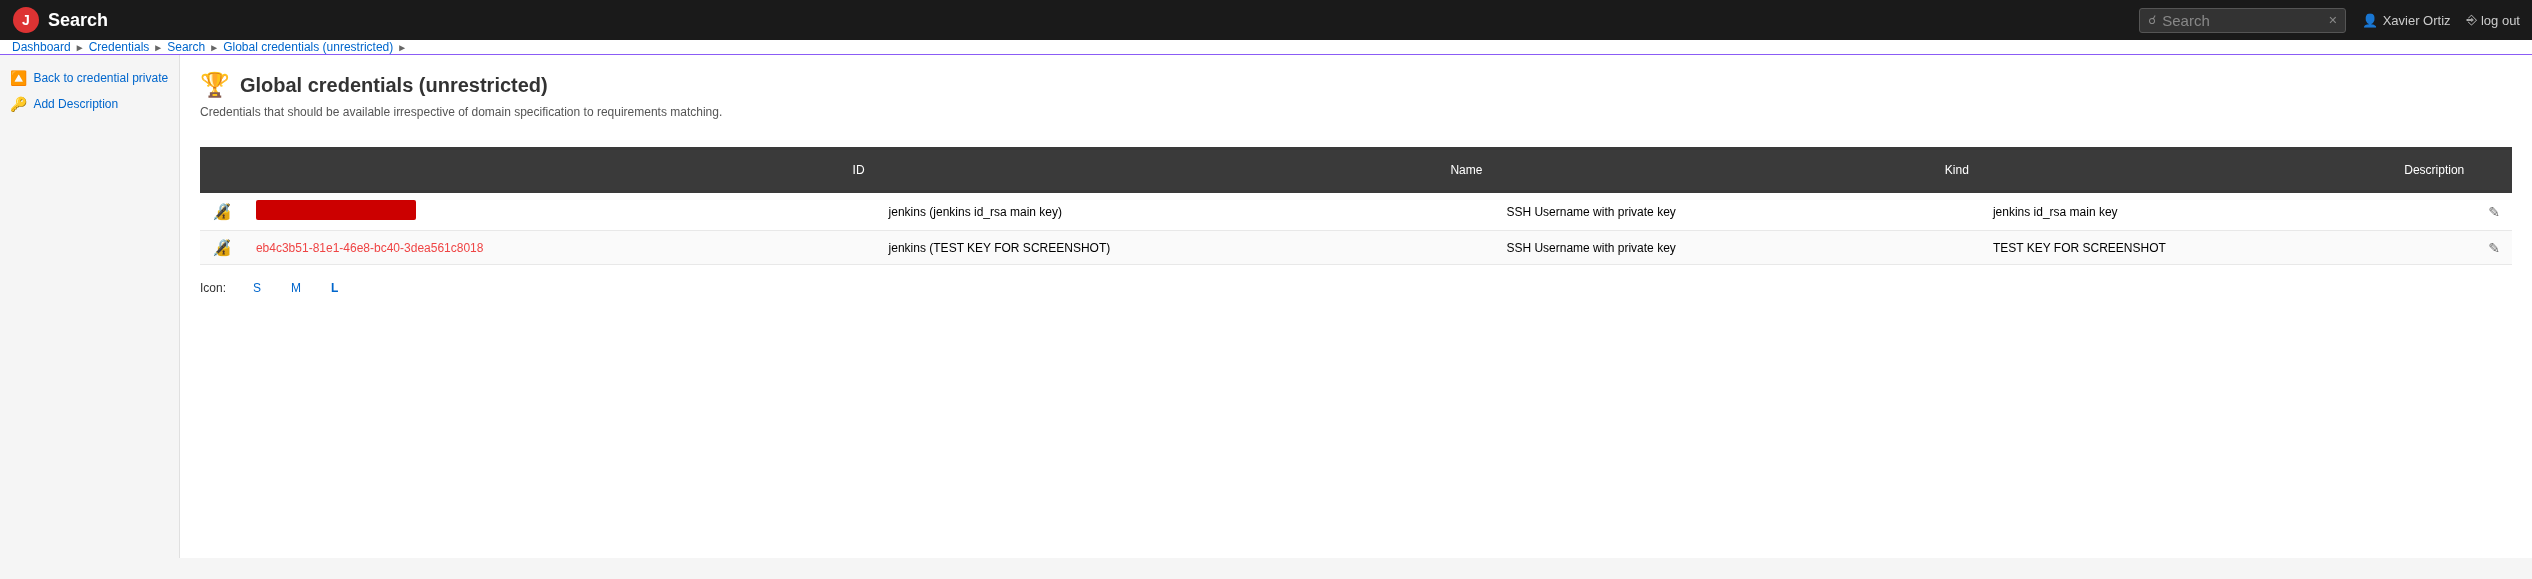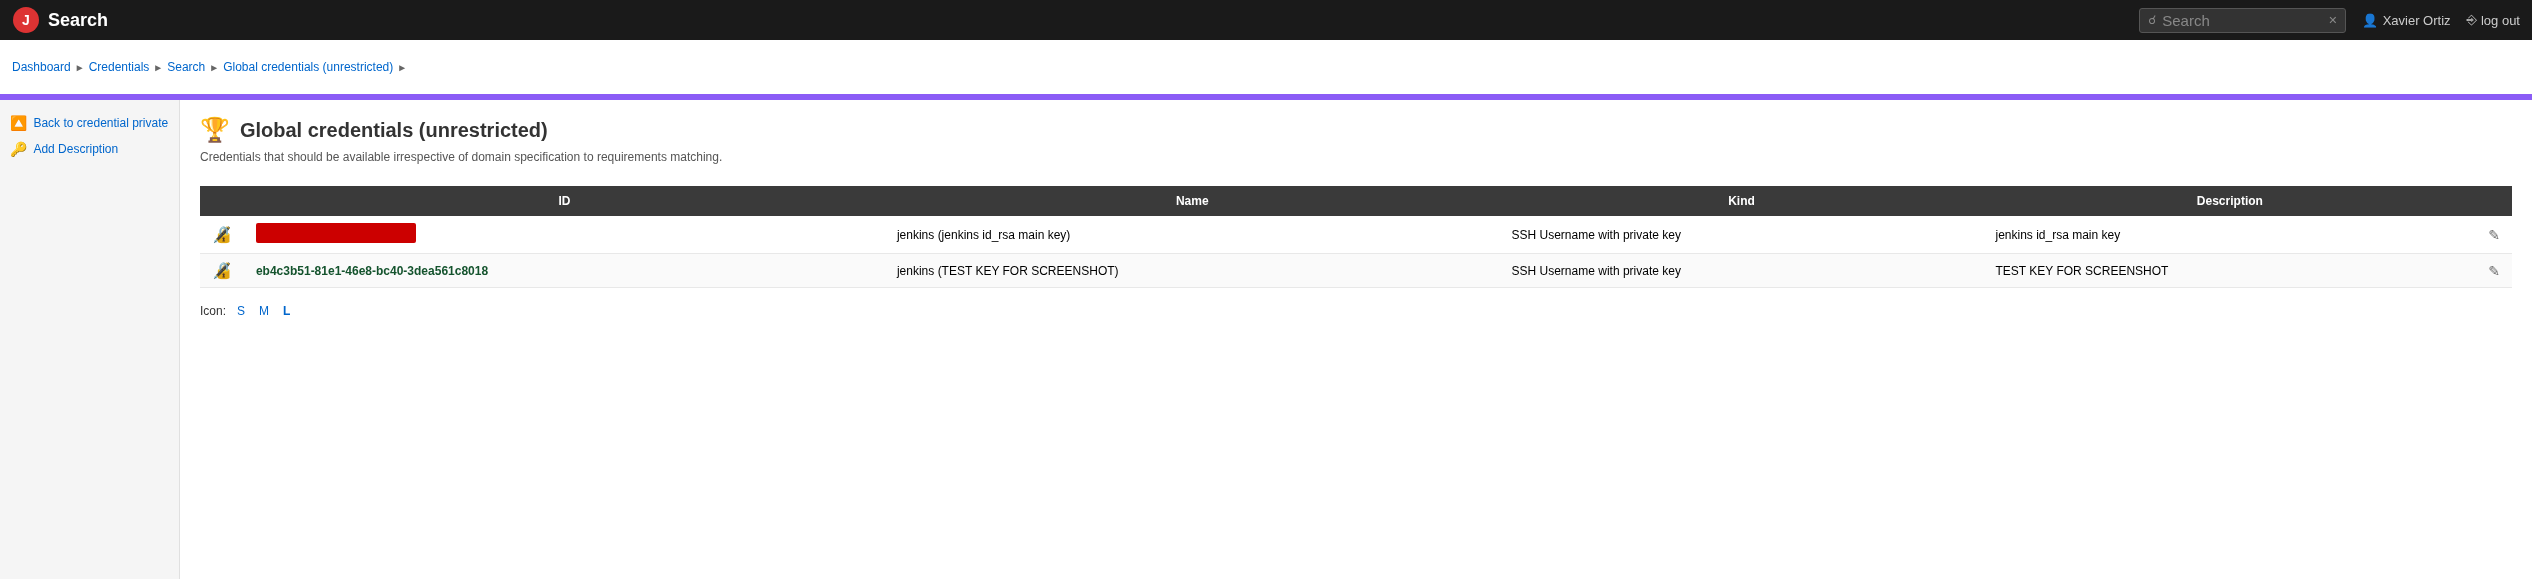--- a/index.html
+++ b/index.html
@@ -53,22 +53,22 @@
       gap: 16px;
       margin-left: 16px;
       color: #ccc;
       font-size: 13px;
     }
     .user-area a { color: #ccc; text-decoration: none; display: flex; align-items: center; gap: 4px; }
 
     
     #breadcrumb {
       background: #fff;
-      border-bottom: 6px solid #8b5cf6;
-      padding: 20px 12px;
+      border-bottom: 1px solid #8b5cf6;
+      padding: 0 12px;
       display: flex;
       align-items: center;
       gap: 4px;
       font-size: 12px;
       color: #333;
     }
     #breadcrumb a { color: #0066cc; text-decoration: none; }
     .breadcrumb-sep { color: #666; font-size: 10px; }
 
     
@@ -110,64 +110,64 @@
     }
     .page-title-icon { font-size: 24px; }
     .page-title {
       font-size: 20px;
       font-weight: bold;
       color: #333;
     }
     .page-subtitle {
       font-size: 12px;
       color: #555;
-      margin-bottom: 22px;
+      margin-bottom: 28px;
     }
 
     
     .cred-table {
       width: 100%;
       border-collapse: collapse;
       font-size: 12px;
     }
     .cred-table thead tr {
       background: #3a3a3a;
       color: #fff;
     }
     .cred-table thead th {
-      padding: 8px 12px;
-      text-align: center;
-      font-weight: bold;
+      padding: 16px 12px;
+      text-align: right;
+      font-weight: normal;
     }
     .cred-table tbody tr {
       border-bottom: 1px solid #e8e8e8;
       background: #fff;
     }
     .cred-table tbody tr:nth-child(even) { background: #fafafa; }
     .cred-table tbody td {
       padding: 7px 12px;
       vertical-align: middle;
     }
     .fingerprint-icon { font-size: 16px; color: #555; }
     .red-bar {
       background: #cc0000;
       height: 20px;
       width: 160px;
       display: inline-block;
       border-radius: 2px;
     }
-    .link-style { color: #14532d; text-decoration: none; font-weight: bold; }
+    .link-style { color: #ef4444; text-decoration: none; }
     .edit-icon { color: #666; font-size: 14px; cursor: pointer; }
 
     
     .icon-size-row {
       margin-top: 14px;
       display: flex;
       align-items: center;
-      gap: 8px;
+      gap: 24px;
       font-size: 12px;
       color: #333;
     }
     .icon-size-btn {
       cursor: pointer;
       color: #0066cc;
       font-size: 12px;
       text-decoration: none;
       padding: 2px 3px;
     }

